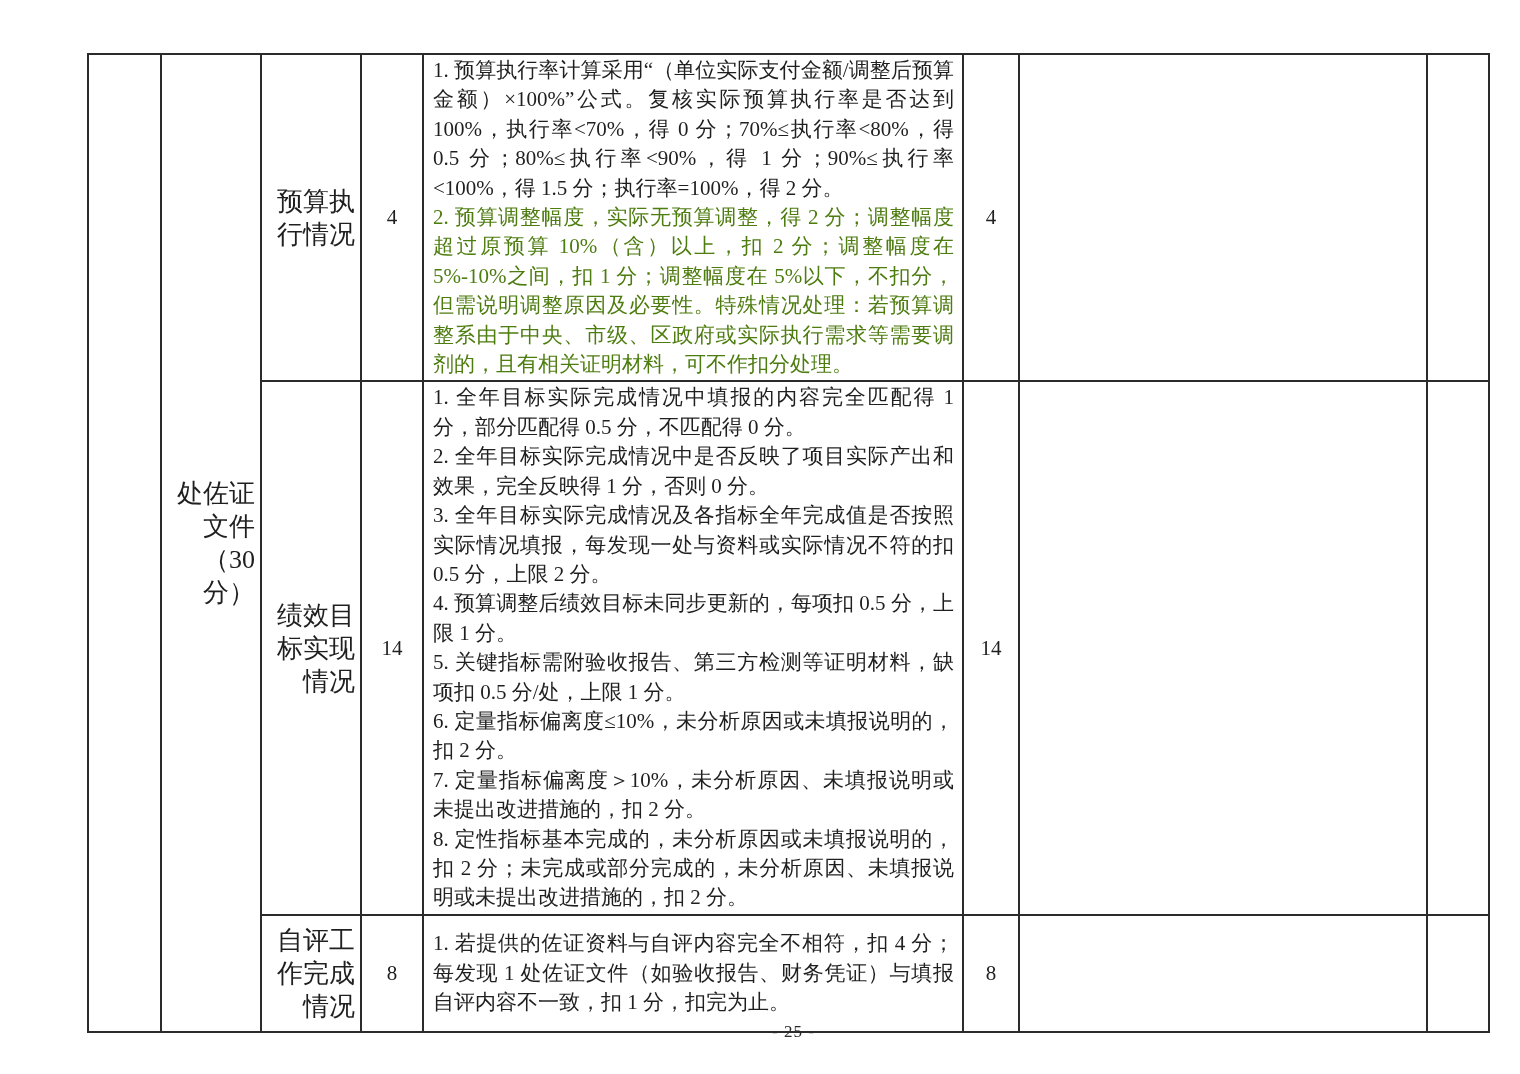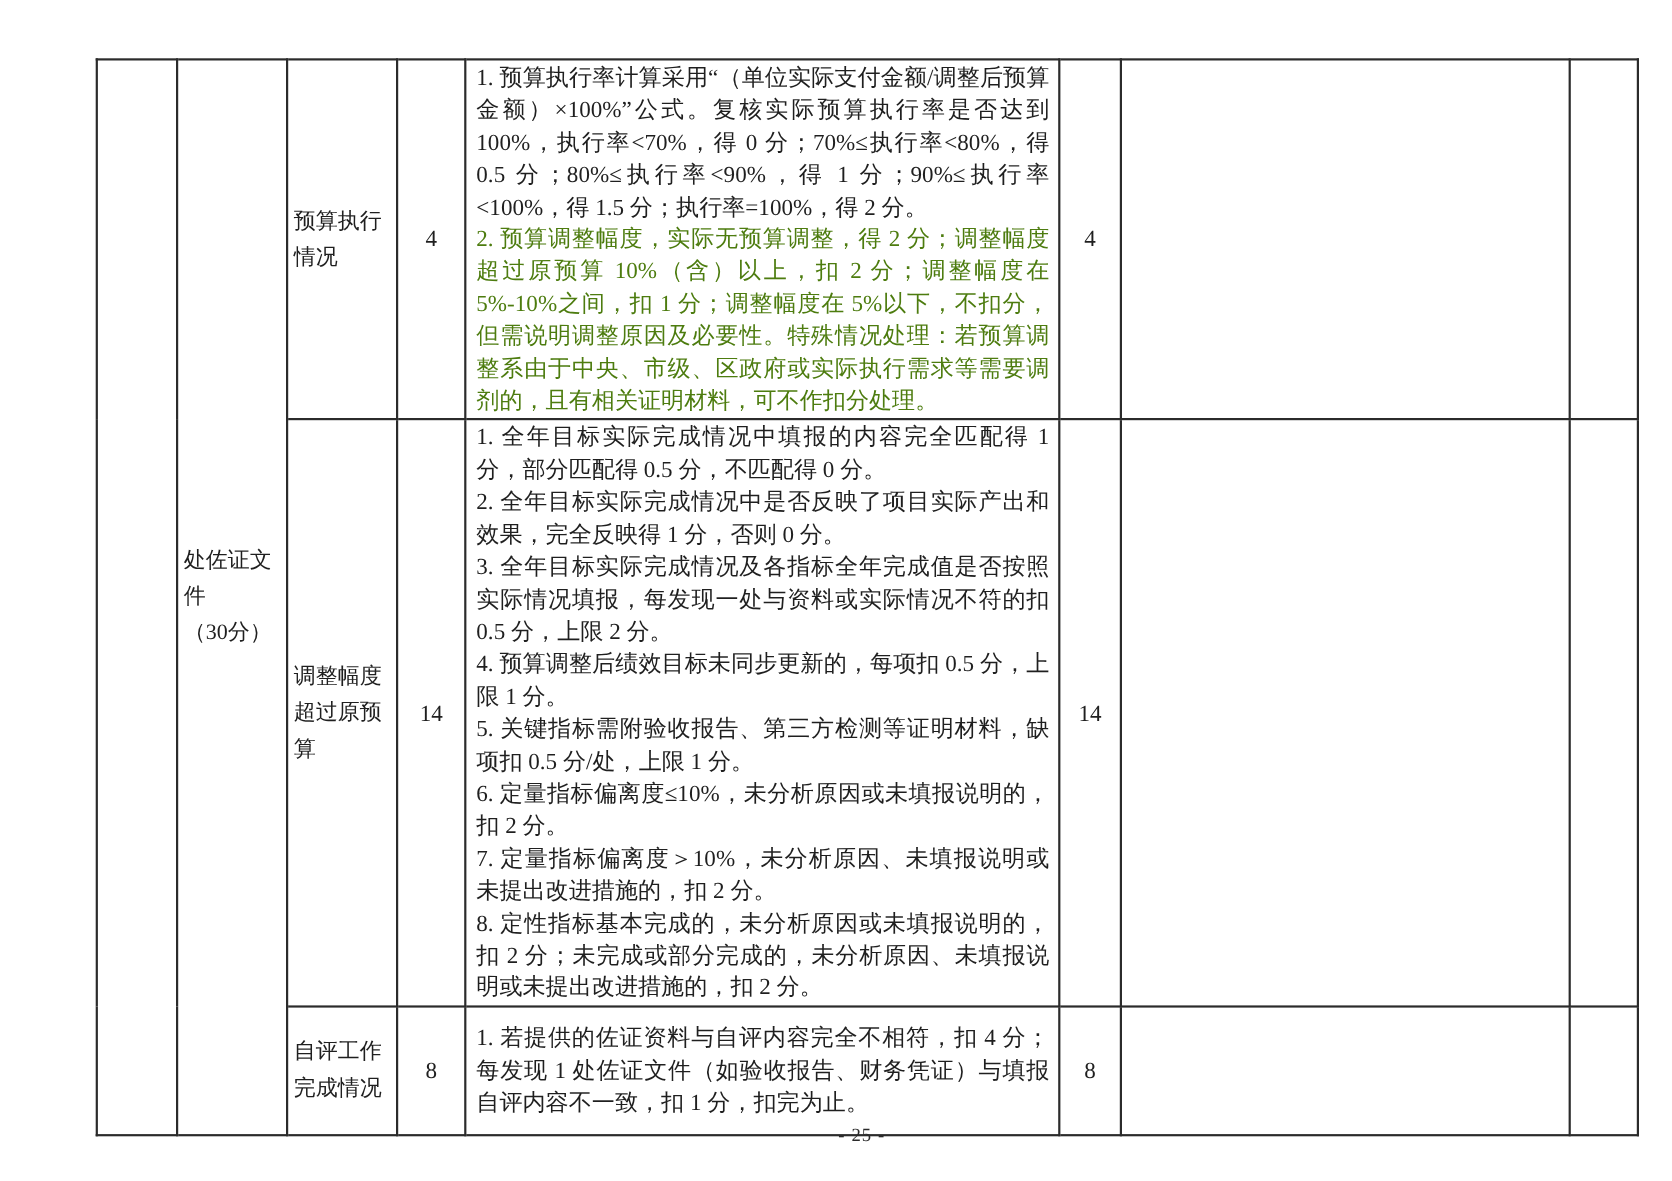--- a/index.html
+++ b/index.html
@@ -16,43 +16,43 @@
     border-collapse:collapse;table-layout:fixed;
     background:#ffffff;
   }
   table.score-table td{
     border:2px solid #2b2b2b;
     vertical-align:middle;
     overflow:hidden;
     box-sizing:border-box;
   }
   td.cell-label{
-    text-align:left;
-    font-size:20px;line-height:33px;
+    text-align:right;
+    font-size:26px;line-height:33px;
     padding:0 5px;
     white-space:pre-line;
   }
   td.cell-score{
     text-align:center;
     font-size:21px;
     padding:0;
   }
   td.cell-desc{
     vertical-align:middle;
     font-size:21px;line-height:29.4px;
     padding:1px 8px 1px 9px;
     text-align:justify;
   }
   td.cell-desc .crit{
     white-space:pre-line;
     text-align:justify;
   }
   td.cell-empty{background:#ffffff;}
   .page-number{
-    position:absolute;left:83px;top:1022px;width:1401px;
+    position:absolute;left:93px;top:1022px;width:1401px;
     text-align:center;font-size:17px;color:#2a2a2a;
     letter-spacing:1px;
   }
 </style>
 </head>
 <body>
 
 <div class="page">
 
   <table class="score-table">
@@ -77,21 +77,21 @@
       <td class="cell-desc">
         <div class="crit">1. 预算执行率计算采用“（单位实际支付金额/调整后预算金额）×100%”公式。复核实际预算执行率是否达到 100%，执行率&lt;70%，得 0 分；70%≤执行率&lt;80%，得 0.5 分；80%≤执行率&lt;90%，得 1 分；90%≤执行率&lt;100%，得 1.5 分；执行率=100%，得 2 分。</div>
         <div class="crit" style="color: #4d7c0f;">2. 预算调整幅度，实际无预算调整，得 2 分；调整幅度超过原预算 10%（含）以上，扣 2 分；调整幅度在 5%-10%之间，扣 1 分；调整幅度在 5%以下，不扣分，但需说明调整原因及必要性。特殊情况处理：若预算调整系由于中央、市级、区政府或实际执行需求等需要调剂的，且有相关证明材料，可不作扣分处理。</div>
       </td>
       <td class="cell-score">4</td>
       <td class="cell-empty"></td>
       <td class="cell-empty"></td>
     </tr>
 
     <tr style="height:529px;">
-      <td class="cell-label">调整幅度超过原预算</td>
+      <td class="cell-label">绩效目标实现情况</td>
       <td class="cell-score">14</td>
       <td class="cell-desc">
         <div class="crit">1. 全年目标实际完成情况中填报的内容完全匹配得 1 分，部分匹配得 0.5 分，不匹配得 0 分。
 2. 全年目标实际完成情况中是否反映了项目实际产出和效果，完全反映得 1 分，否则 0 分。
 3. 全年目标实际完成情况及各指标全年完成值是否按照实际情况填报，每发现一处与资料或实际情况不符的扣 0.5 分，上限 2 分。
 4. 预算调整后绩效目标未同步更新的，每项扣 0.5 分，上限 1 分。
 5. 关键指标需附验收报告、第三方检测等证明材料，缺项扣 0.5 分/处，上限 1 分。
 6. 定量指标偏离度≤10%，未分析原因或未填报说明的，扣 2 分。
 7. 定量指标偏离度＞10%，未分析原因、未填报说明或未提出改进措施的，扣 2 分。
 8. 定性指标基本完成的，未分析原因或未填报说明的，扣 2 分；未完成或部分完成的，未分析原因、未填报说明或未提出改进措施的，扣 2 分。</div>

